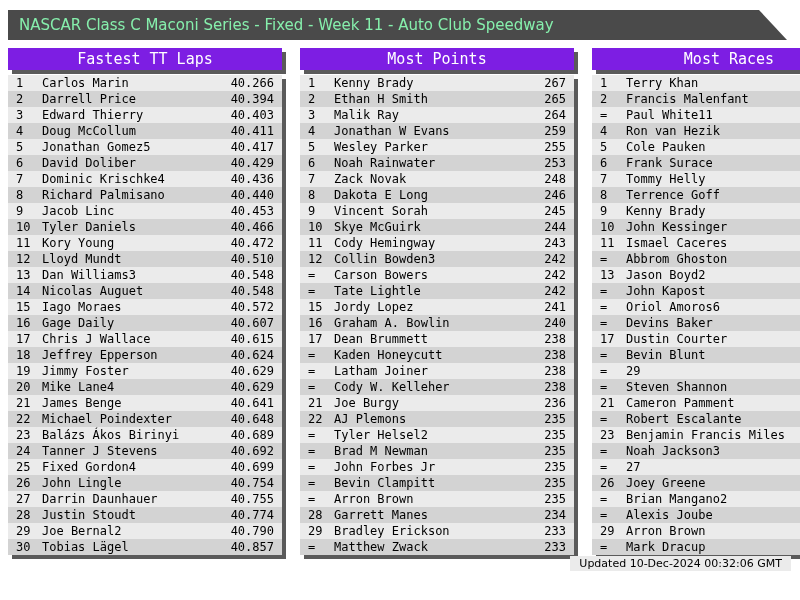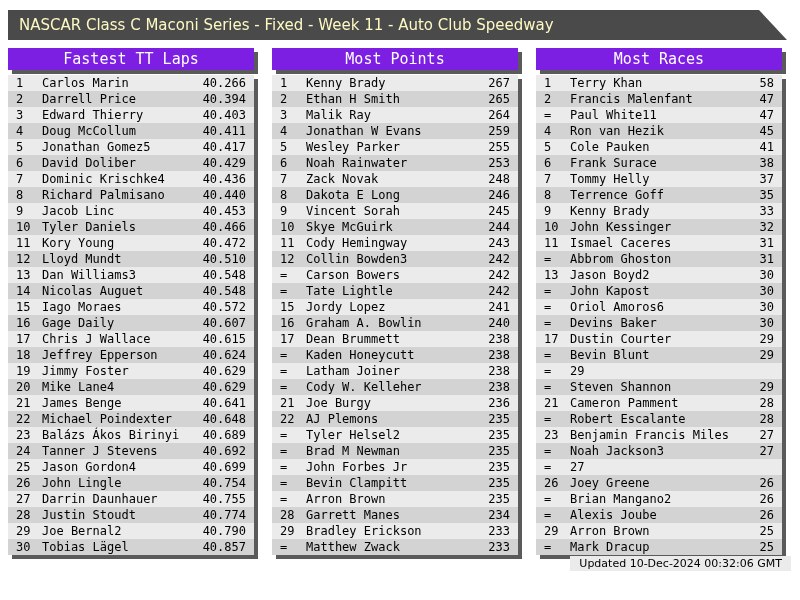--- a/index.html
+++ b/index.html
@@ -18,36 +18,36 @@
     font-family: "DejaVu Sans", sans-serif;
   }
   .title-bar {
     position: absolute;
     left: 8px;
     top: 10px;
     width: 779px;
     height: 30px;
     background: #4a4a4a;
     clip-path: polygon(0 0, calc(100% - 28px) 0, 100% 100%, 0 100%);
-    color: #fef9c3;
+    color: #86efac;
     font-size: 15px;
     line-height: 30px;
     padding-left: 11px;
     box-sizing: border-box;
     white-space: nowrap;
   }
   .boards {
     position: absolute;
     left: 8px;
     top: 48px;
     display: flex;
     gap: 18px;
   }
   .board {
-    width: 246px;
+    width: 274px;
   }
   .board-header {
     height: 22px;
     background: #7d1ee3;
     color: #ffffff;
     font-family: "DejaVu Sans Mono", monospace;
     font-size: 15px;
     line-height: 22px;
     text-align: center;
     box-shadow: 4px 4px 0 #5a5a5a;
@@ -224,21 +224,21 @@
             <span class="name-cell">Balázs Ákos Birinyi</span>
             <span class="value-cell">40.689</span>
           </div>
           <div class="row">
             <span class="rank-cell">24</span>
             <span class="name-cell">Tanner J Stevens</span>
             <span class="value-cell">40.692</span>
           </div>
           <div class="row">
             <span class="rank-cell">25</span>
-            <span class="name-cell">Jason Gordon4</span>
+            <span class="name-cell">Fixed Gordon4</span>
             <span class="value-cell">40.699</span>
           </div>
           <div class="row">
             <span class="rank-cell">26</span>
             <span class="name-cell">John Lingle</span>
             <span class="value-cell">40.754</span>
           </div>
           <div class="row">
             <span class="rank-cell">27</span>
             <span class="name-cell">Darrin Daunhauer</span>

